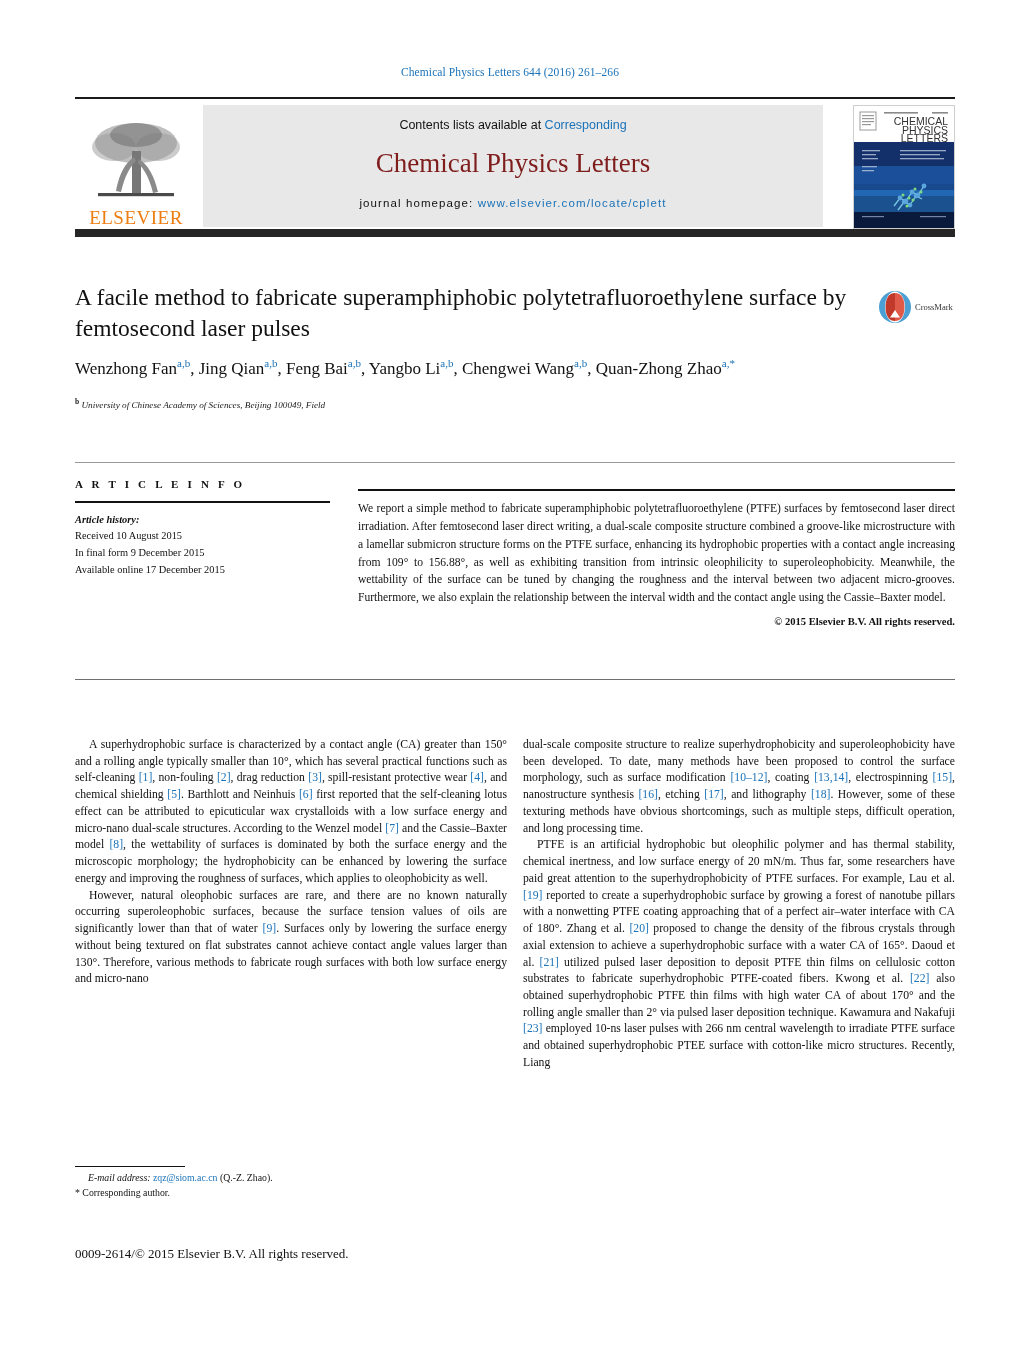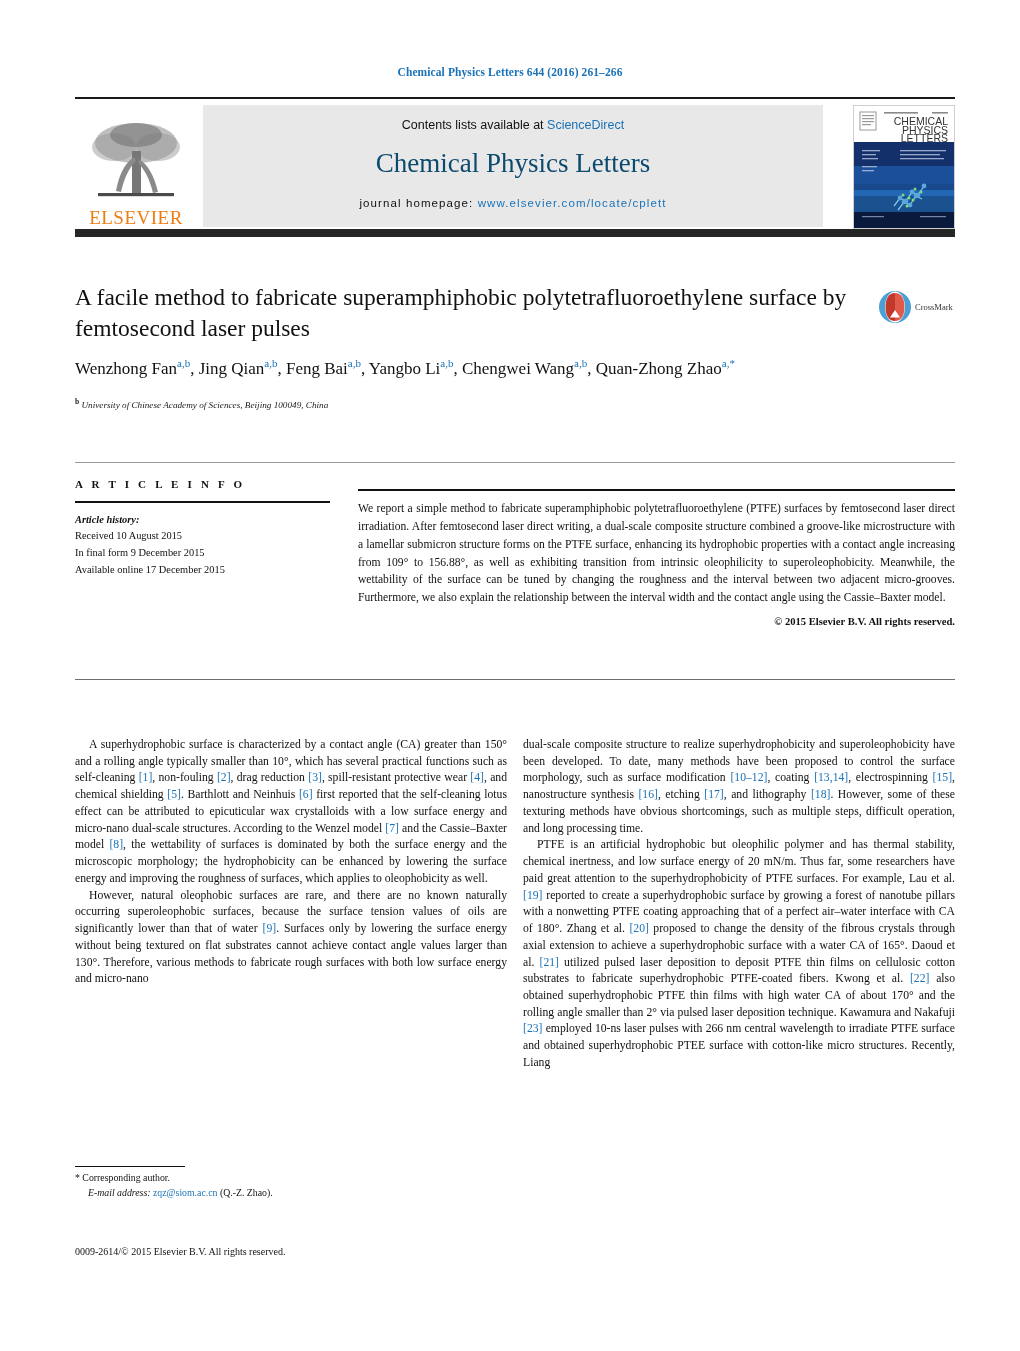--- a/index.html
+++ b/index.html
@@ -23,21 +23,21 @@
   }
 
   
   .running-head {
     position: absolute;
     top: 66px;
     left: 0;
     width: 1020px;
     text-align: center;
     font-size: 11.5px;
-    font-weight: bold;
+    font-weight: normal;
     color: #1a72b8;
     letter-spacing: .1px;
   }
 
   
   .masthead {
     position: absolute;
     top: 97px;
     left: 75px;
     width: 880px;
@@ -98,21 +98,21 @@
     margin-top: 13px;
     color: #111;
     font-family: "Liberation Sans", sans-serif;
   }
   .contents-line .sd {
     color: #1a72b8;
   }
   .journal-title {
     font-size: 27px;
     margin-top: 16px;
-    color: #0c4a6e;
+    color: #7f1d1d;
     font-family: "Liberation Serif", serif;
   }
   .homepage-line {
     font-size: 11.5px;
     margin-top: 18px;
     font-family: "Liberation Sans", sans-serif;
     letter-spacing: 1.1px;
     color: #111;
   }
   .homepage-line .url { color: #1a72b8; }
@@ -300,21 +300,21 @@
     width: 430px;
     font-size: 10.6px;
     color: #1a72b8;
     line-height: 1.45;
   }
   .footer-issn {
     position: absolute;
     top: 1245px;
     left: 75px;
     width: 430px;
-    font-size: 10px;
+    font-size: 13px;
     color: #111;
     line-height: 1.45;
   }
 </style>
 </head>
 <body>
 
 <div class="page">
 
   <div class="running-head">Chemical Physics Letters 644 (2016) 261–266</div>
@@ -333,21 +333,21 @@
           <path d="M48 40 C40 46 34 54 30 74 L35 75 C39 58 44 50 50 44 Z" fill="#8a8a8a"></path>
           <path d="M53 42 C62 48 68 58 72 75 L67 76 C63 60 58 52 52 46 Z" fill="#8a8a8a"></path>
           <rect x="12" y="76" width="76" height="3.2" fill="#4a4a4a"></rect>
         </g>
       </svg>
       <div class="elsevier-word">ELSEVIER</div>
     </div>
 
     <div class="center-panel">
       <div class="contents-line">
-        <span>Contents lists available at </span><span class="sd">ScienceDirect</span>
+        <span>Contents lists available at </span><span class="sd">Corresponding</span>
       </div>
       <div class="journal-title">Chemical Physics Letters</div>
       <div class="homepage-line">
         <span>journal homepage: </span><span class="url">www.elsevier.com/locate/cplett</span>
       </div>
     </div>
 
     <div class="cover-thumb">
       <svg viewBox="0 0 100 122" width="100" height="122">
         <rect x="0" y="0" width="100" height="122" fill="#ffffff"></rect>
@@ -408,21 +408,21 @@
       </svg>
     </div>
 
     <div class="rule-bottom"></div>
   </div>
 
   <div class="title-block">
     <h1 class="paper-title">A facile method to fabricate superamphiphobic polytetrafluoroethylene surface by femtosecond laser pulses</h1>
     <div class="authors">Wenzhong Fan<sup>a,b</sup>, Jing Qian<sup>a,b</sup>, Feng Bai<sup>a,b</sup>, Yangbo Li<sup>a,b</sup>, Chengwei Wang<sup>a,b</sup>, Quan-Zhong Zhao<sup>a,*</sup></div>
     <div class="affiliations">
-      <div><sup>b</sup> <span>University of Chinese Academy of Sciences, Beijing 100049, China</span></div>
+      <div><sup>b</sup> <span>University of Chinese Academy of Sciences, Beijing 100049, Field</span></div>
     </div>
   </div>
 
   <div class="crossmark">
     <svg width="34" height="34" viewBox="0 0 34 34">
       <circle cx="17" cy="17" r="16" fill="#4a9fd4"></circle>
       <ellipse cx="17" cy="17" rx="10" ry="15.5" fill="#ffffff"></ellipse>
       <path d="M17 3 C10.5 3 7.5 9 7.5 17 C7.5 25 10.5 31 17 31 Z" fill="#c0392b"></path>
       <path d="M17 3 C23.5 3 26.5 9 26.5 17 C26.5 25 23.5 31 17 31 Z" fill="#e05a4a"></path>
       <path d="M17 20 L22 27.5 L12 27.5 Z" fill="#ffffff"></path>
@@ -456,26 +456,26 @@
     <p>However, natural oleophobic surfaces are rare, and there are no known naturally occurring superoleophobic surfaces, because the surface tension values of oils are significantly lower than that of water <span class="ref" style="color:#1a72b8">[9]</span>. Surfaces only by lowering the surface energy without being textured on flat substrates cannot achieve contact angle values larger than 130°. Therefore, various methods to fabricate rough surfaces with both low surface energy and micro-nano</p>
   </div>
 
   <div class="col col-right">
     <p style="text-indent:0">dual-scale composite structure to realize superhydrophobicity and superoleophobicity have been developed. To date, many methods have been proposed to control the surface morphology, such as surface modification <span class="ref" style="color:#1a72b8">[10–12]</span>, coating <span class="ref" style="color:#1a72b8">[13,14]</span>, electrospinning <span class="ref" style="color:#1a72b8">[15]</span>, nanostructure synthesis <span class="ref" style="color:#1a72b8">[16]</span>, etching <span class="ref" style="color:#1a72b8">[17]</span>, and lithography <span class="ref" style="color:#1a72b8">[18]</span>. However, some of these texturing methods have obvious shortcomings, such as multiple steps, difficult operation, and long processing time.</p>
     <p>PTFE is an artificial hydrophobic but oleophilic polymer and has thermal stability, chemical inertness, and low surface energy of 20 mN/m. Thus far, some researchers have paid great attention to the superhydrophobicity of PTFE surfaces. For example, Lau et al. <span class="ref" style="color:#1a72b8">[19]</span> reported to create a superhydrophobic surface by growing a forest of nanotube pillars with a nonwetting PTFE coating approaching that of a perfect air–water interface with CA of 180°. Zhang et al. <span class="ref" style="color:#1a72b8">[20]</span> proposed to change the density of the fibrous crystals through axial extension to achieve a superhydrophobic surface with a water CA of 165°. Daoud et al. <span class="ref" style="color:#1a72b8">[21]</span> utilized pulsed laser deposition to deposit PTFE thin films on cellulosic cotton substrates to fabricate superhydrophobic PTFE-coated fibers. Kwong et al. <span class="ref" style="color:#1a72b8">[22]</span> also obtained superhydrophobic PTFE thin films with high water CA of about 170° and the rolling angle smaller than 2° via pulsed laser deposition technique. Kawamura and Nakafuji <span class="ref" style="color:#1a72b8">[23]</span> employed 10-ns laser pulses with 266 nm central wavelength to irradiate PTFE surface and obtained superhydrophobic PTEE surface with cotton-like micro structures. Recently, Liang</p>
   </div>
 
   <div class="foot-rule"></div>
   <div class="footnote">
-    <div>
-      <span>*</span>
-      <span>Corresponding author.</span>
-    </div>
     <div style="padding-left:13px">
       <span class="email-label">E-mail address:</span>
       <span class="ref">zqz@siom.ac.cn</span>
       <span>(Q.-Z. Zhao).</span>
     </div>
+    <div>
+      <span>*</span>
+      <span>Corresponding author.</span>
+    </div>
   </div>
 
   <div class="footer-issn">0009-2614/© 2015 Elsevier B.V. All rights reserved.</div>
 
 </div>
 
 </body></html>

